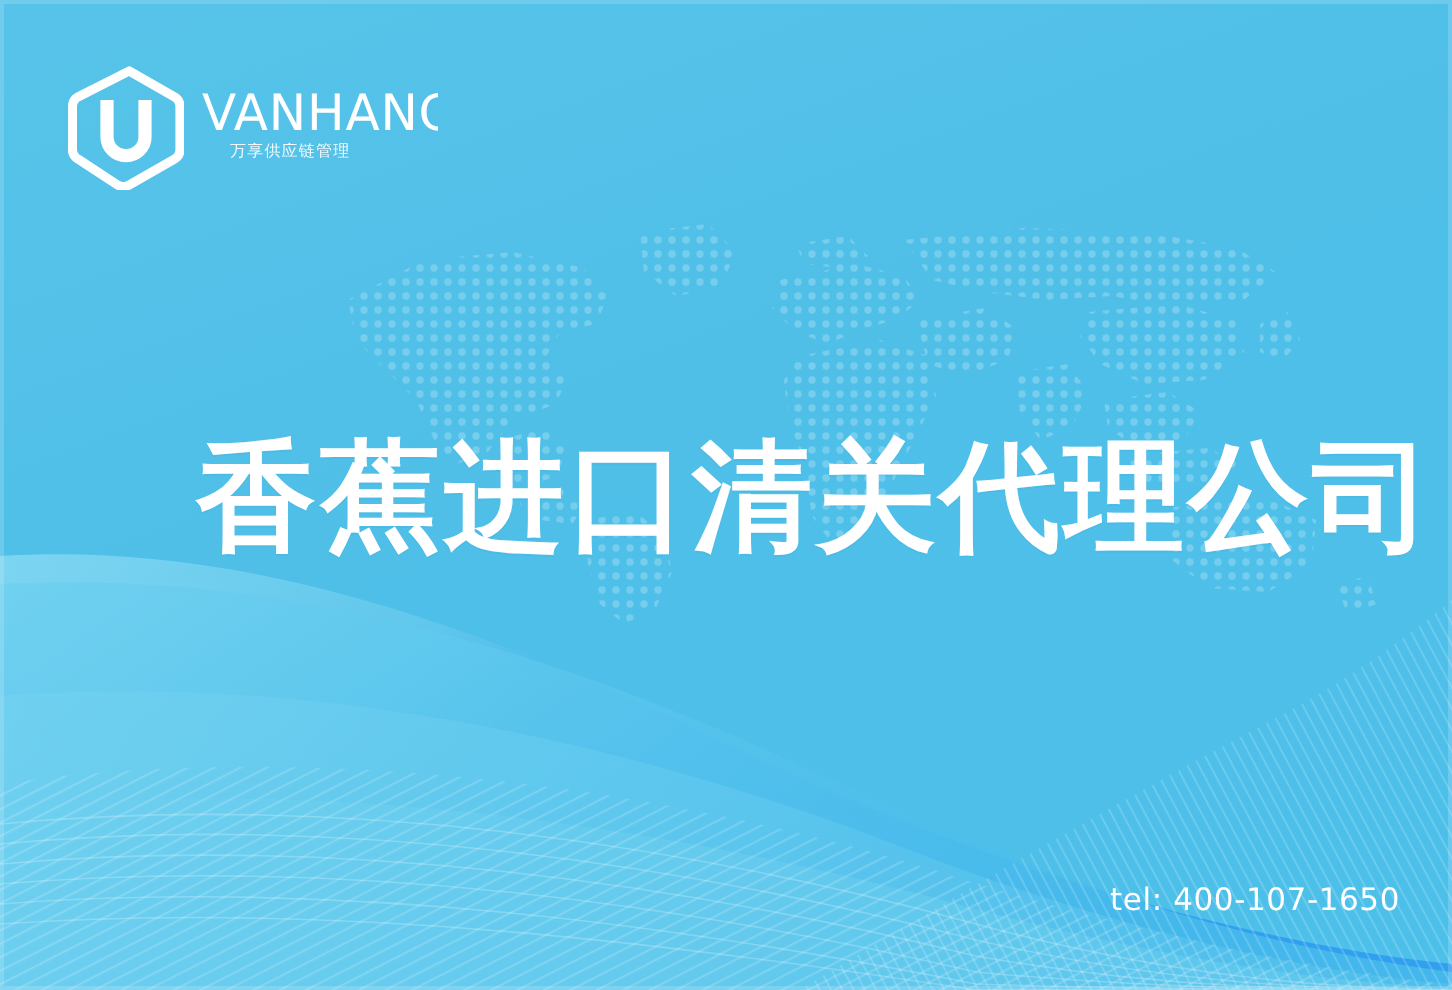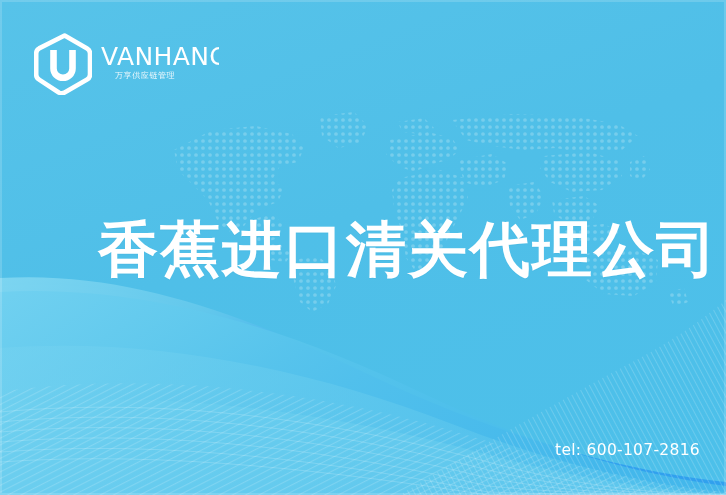--- a/index.html
+++ b/index.html
@@ -233,16 +233,16 @@
     <span class="logo-type">
       <svg viewBox="0 0 118 46" xmlns="http://www.w3.org/2000/svg">
         <text id="wm" x="0" y="24" font-family="DejaVu Sans, Liberation Sans, sans-serif" font-size="25" letter-spacing="0.4" fill="#ffffff">VANHANG</text>
         <text id="wmsub" x="14" y="37" font-family="DejaVu Sans, Liberation Sans, sans-serif" font-size="8" letter-spacing="0.6" fill="#ffffff" opacity="0.92">万享供应链管理</text>
       </svg>
     </span>
   </div>
 
   <div class="headline">香蕉进口清关代理公司</div>
 
-  <div class="telephone">tel: 600-107-2816</div>
+  <div class="telephone">tel: 400-107-1650</div>
 
   <div class="bg-edge"></div>
 </div>
 
 </body></html>

